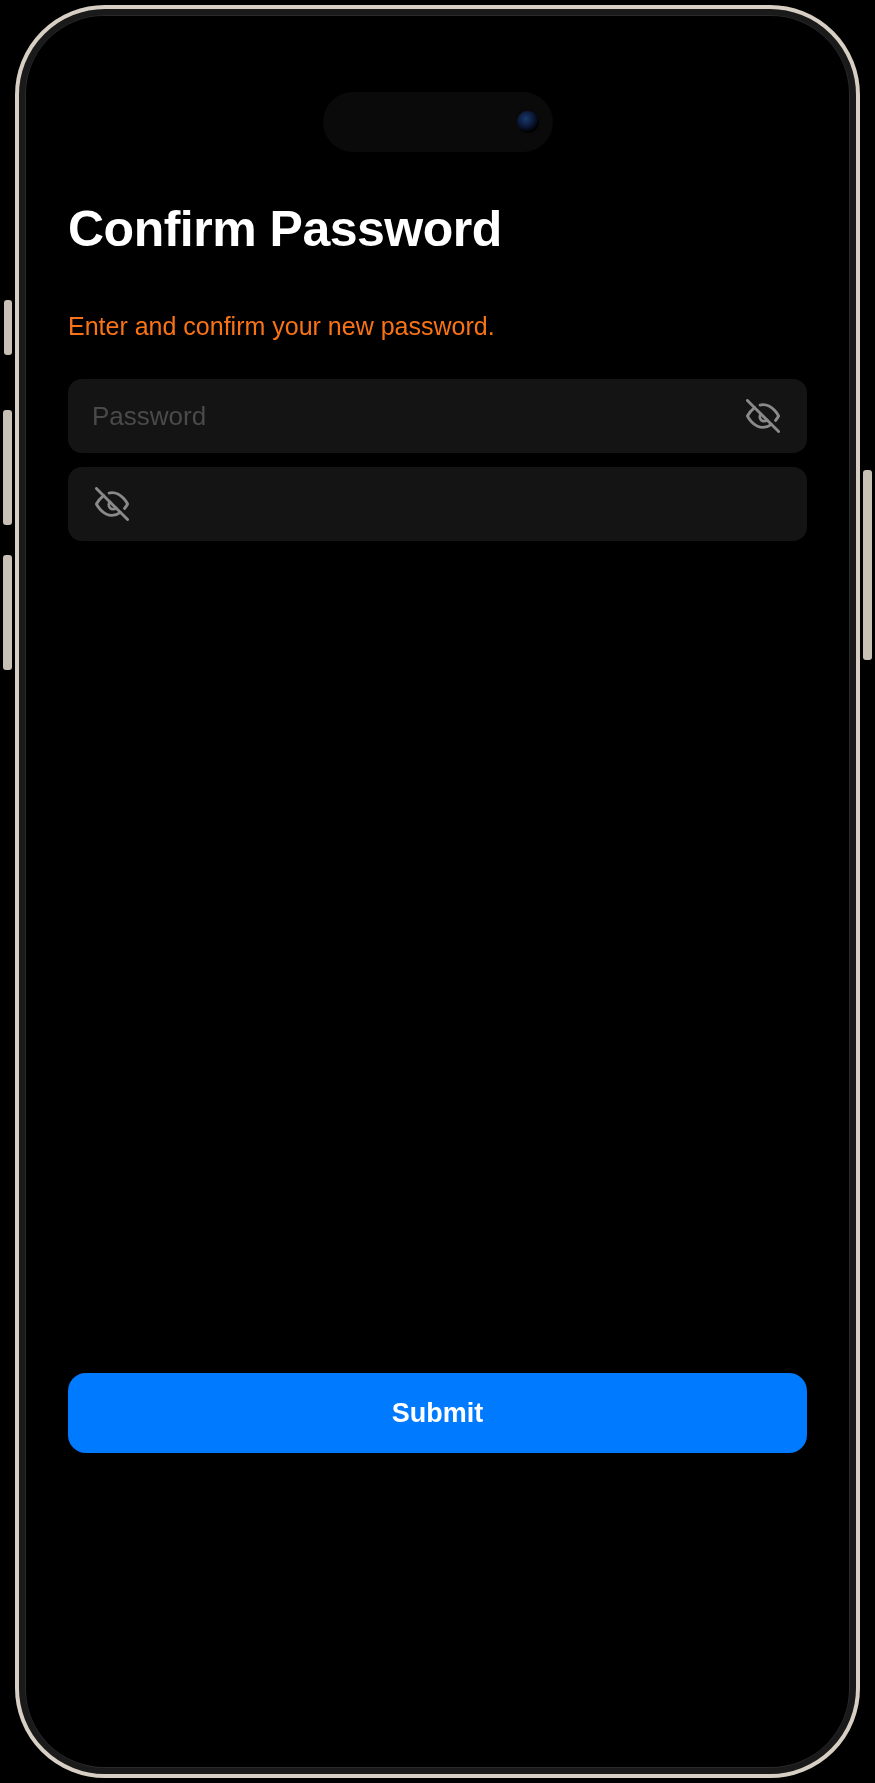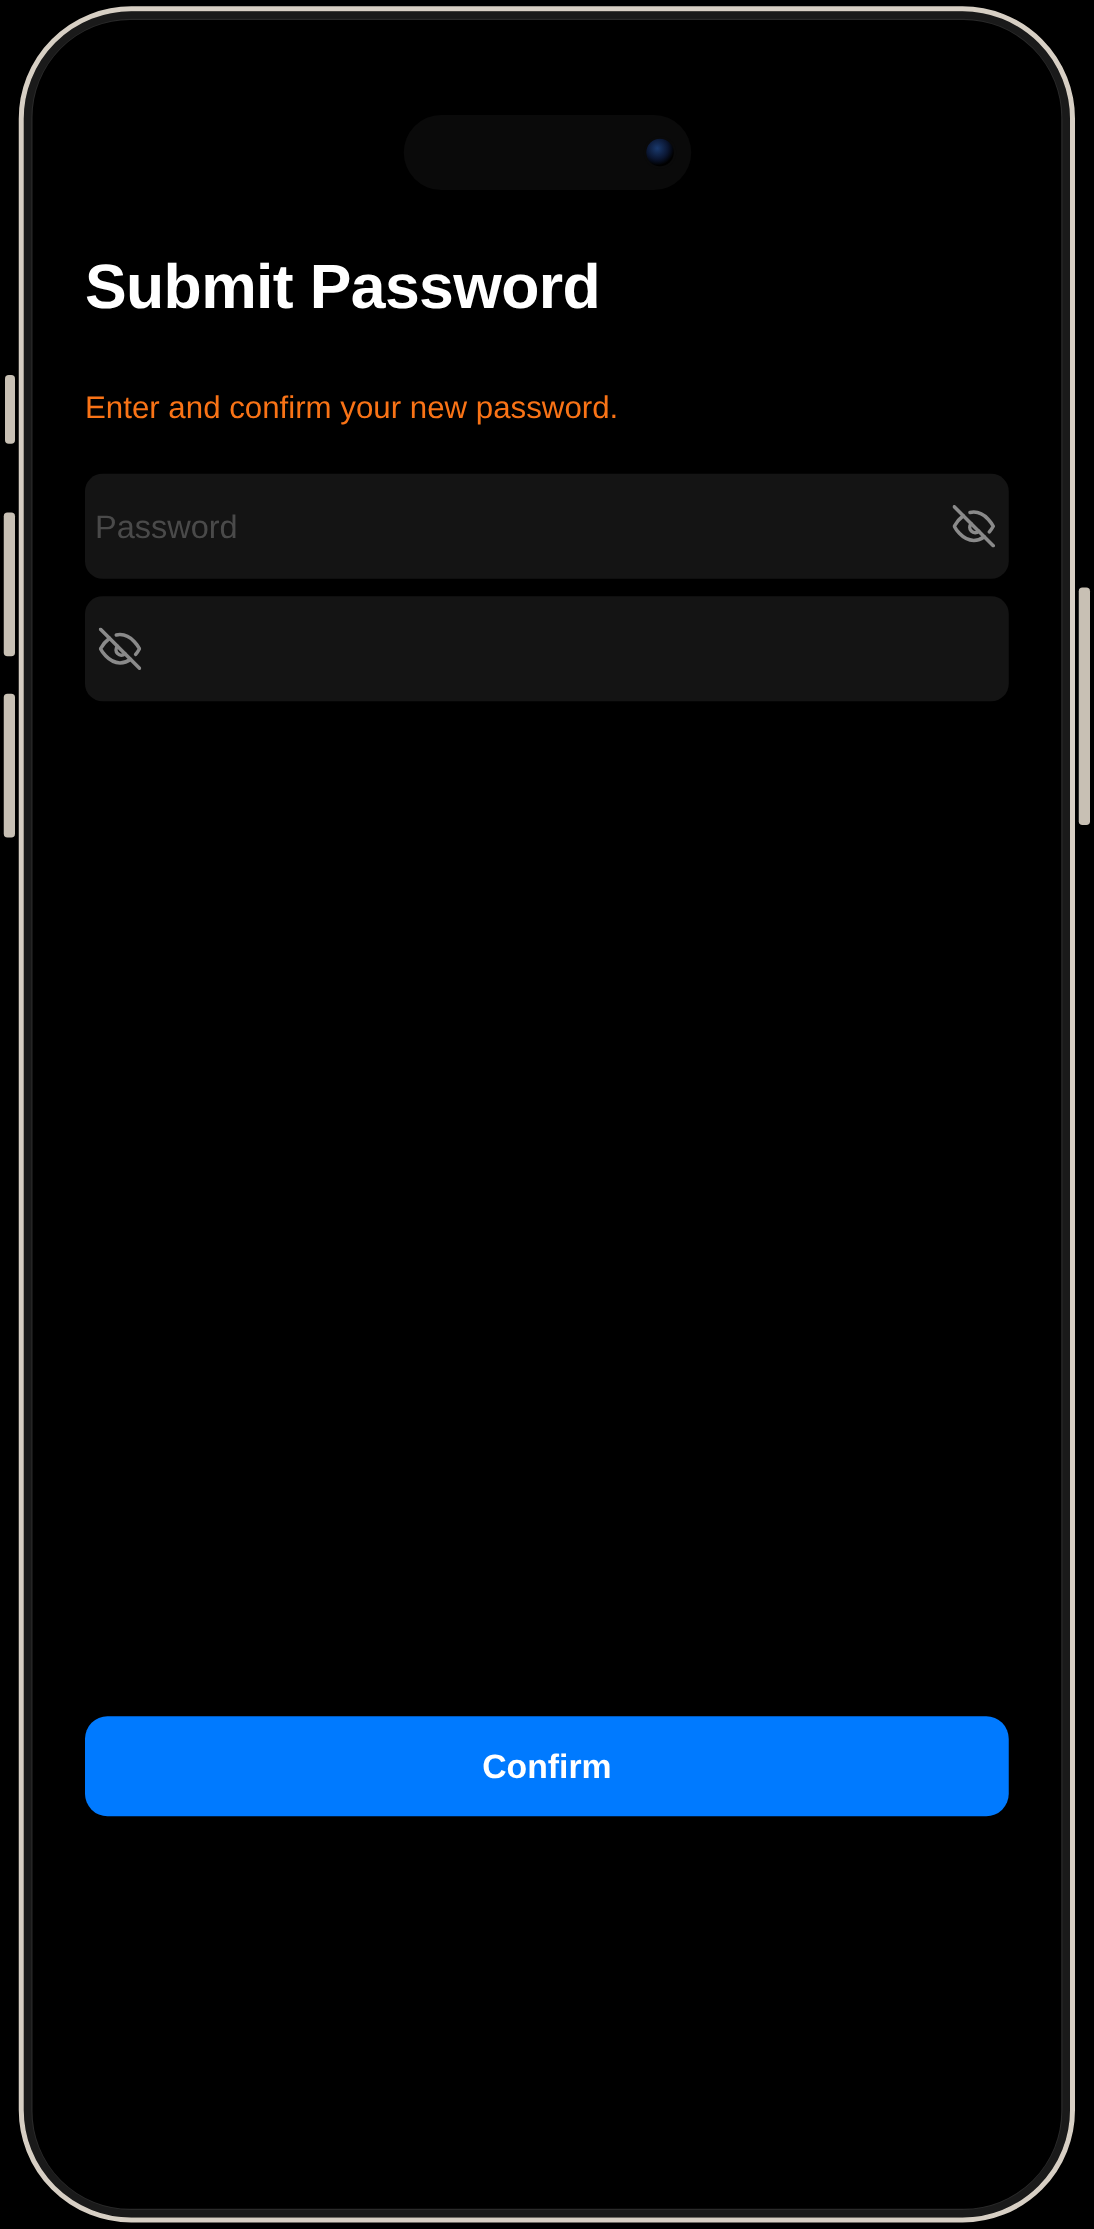--- a/index.html
+++ b/index.html
@@ -96,24 +96,24 @@
     .subtitle {
       color: #f97316;
       font-size: 25px;
       font-weight: 400;
       margin-bottom: 38px;
     }
     .field-wrap {
       position: relative;
       background: #141414;
       border-radius: 14px;
-      height: 84px;
+      height: 74px;
       display: flex;
       align-items: center;
-      padding: 0 8px;
+      padding: 0 24px;
       margin-bottom: 14px;
     }
     .field-input {
       flex: 1;
       background: transparent;
       border: none;
       outline: none;
       color: #fff;
       font-size: 26px;
       font-family: inherit;
@@ -156,21 +156,21 @@
 
 <div class="phone-frame"></div>
 <div class="phone-inner"></div>
 
 <div class="screen">
 
   <div class="dynamic-island">
     <div class="camera-dot"></div>
   </div>
 
-  <h1 class="title">Submit Password</h1>
+  <h1 class="title">Confirm Password</h1>
 
   <p class="subtitle">Enter and confirm your new password.</p>
 
   <div class="field-wrap">
     <input type="password" class="field-input" placeholder="Password" style="">
     <button class="eye-btn">
       <svg width="34" height="34" viewBox="0 0 24 24" fill="none" stroke="currentColor" stroke-width="2" stroke-linecap="round" stroke-linejoin="round">
         <path d="M17.94 17.94A10.07 10.07 0 0 1 12 20c-7 0-11-8-11-8a18.45 18.45 0 0 1 5.06-5.94"></path>
         <path d="M9.9 4.24A9.12 9.12 0 0 1 12 4c7 0 11 8 11 8a18.5 18.5 0 0 1-2.16 3.19"></path>
         <path d="M1 1l22 22"></path>
@@ -185,15 +185,15 @@
         <path d="M17.94 17.94A10.07 10.07 0 0 1 12 20c-7 0-11-8-11-8a18.45 18.45 0 0 1 5.06-5.94"></path>
         <path d="M9.9 4.24A9.12 9.12 0 0 1 12 4c7 0 11 8 11 8a18.5 18.5 0 0 1-2.16 3.19"></path>
         <path d="M1 1l22 22"></path>
         <path d="M10.58 10.58a3 3 0 0 0 4.24 4.24"></path>
       </svg>
     </button>
   </div>
 
   <div class="spacer"></div>
 
-  <button class="submit-btn">Confirm</button>
+  <button class="submit-btn">Submit</button>
 
 </div>
 
 </body></html>

